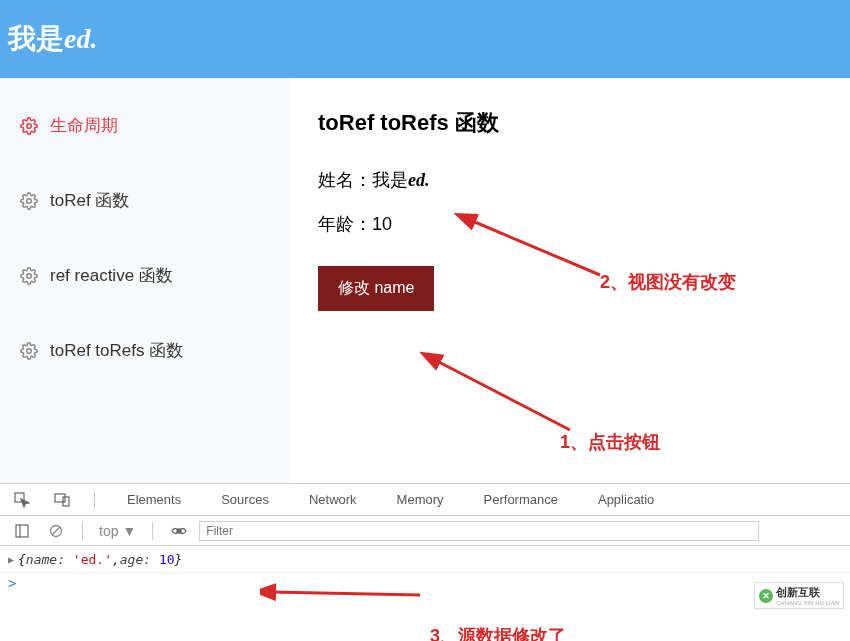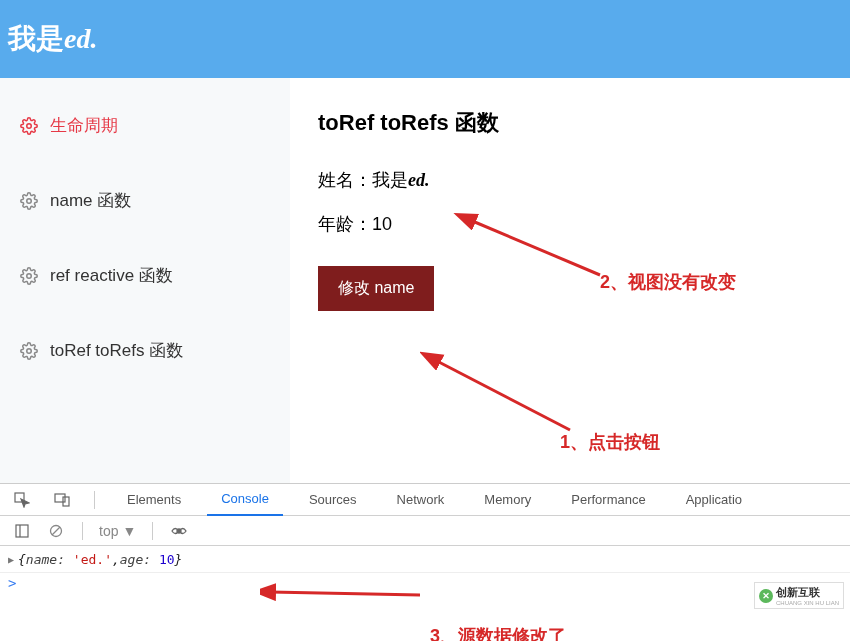--- a/index.html
+++ b/index.html
@@ -65,21 +65,21 @@
       </span>
       <span>生命周期</span>
     </div>
     <div class="side-item">
       <span class="gear">
         <svg viewBox="0 0 24 24" fill="none" stroke="#888" stroke-width="2">
             <circle cx="12" cy="12" r="3"></circle>
             <path d="M19.4 15a1.65 1.65 0 0 0 .33 1.82l.06.06a2 2 0 1 1-2.83 2.83l-.06-.06a1.65 1.65 0 0 0-1.82-.33 1.65 1.65 0 0 0-1 1.51V21a2 2 0 1 1-4 0v-.09a1.65 1.65 0 0 0-1-1.51 1.65 1.65 0 0 0-1.82.33l-.06.06a2 2 0 1 1-2.83-2.83l.06-.06a1.65 1.65 0 0 0 .33-1.82 1.65 1.65 0 0 0-1.51-1H3a2 2 0 1 1 0-4h.09a1.65 1.65 0 0 0 1.51-1 1.65 1.65 0 0 0-.33-1.82l-.06-.06a2 2 0 1 1 2.83-2.83l.06.06a1.65 1.65 0 0 0 1.82.33h0a1.65 1.65 0 0 0 1-1.51V3a2 2 0 1 1 4 0v.09a1.65 1.65 0 0 0 1 1.51h0a1.65 1.65 0 0 0 1.82-.33l.06-.06a2 2 0 1 1 2.83 2.83l-.06.06a1.65 1.65 0 0 0-.33 1.82v0a1.65 1.65 0 0 0 1.51 1H21a2 2 0 1 1 0 4h-.09a1.65 1.65 0 0 0-1.51 1z"></path>
           </svg>
       </span>
-      <span>name 函数</span>
+      <span>toRef 函数</span>
     </div>
     <div class="side-item">
       <span class="gear">
         <svg viewBox="0 0 24 24" fill="none" stroke="#888" stroke-width="2">
             <circle cx="12" cy="12" r="3"></circle>
             <path d="M19.4 15a1.65 1.65 0 0 0 .33 1.82l.06.06a2 2 0 1 1-2.83 2.83l-.06-.06a1.65 1.65 0 0 0-1.82-.33 1.65 1.65 0 0 0-1 1.51V21a2 2 0 1 1-4 0v-.09a1.65 1.65 0 0 0-1-1.51 1.65 1.65 0 0 0-1.82.33l-.06.06a2 2 0 1 1-2.83-2.83l.06-.06a1.65 1.65 0 0 0 .33-1.82 1.65 1.65 0 0 0-1.51-1H3a2 2 0 1 1 0-4h.09a1.65 1.65 0 0 0 1.51-1 1.65 1.65 0 0 0-.33-1.82l-.06-.06a2 2 0 1 1 2.83-2.83l.06.06a1.65 1.65 0 0 0 1.82.33h0a1.65 1.65 0 0 0 1-1.51V3a2 2 0 1 1 4 0v.09a1.65 1.65 0 0 0 1 1.51h0a1.65 1.65 0 0 0 1.82-.33l.06-.06a2 2 0 1 1 2.83 2.83l-.06.06a1.65 1.65 0 0 0-.33 1.82v0a1.65 1.65 0 0 0 1.51 1H21a2 2 0 1 1 0 4h-.09a1.65 1.65 0 0 0-1.51 1z"></path>
           </svg>
       </span>
       <span>ref reactive 函数</span>
     </div>
@@ -145,21 +145,20 @@
         </svg>
     </div>
     <div class="dt-iconbtn">
       <svg width="16" height="16" viewBox="0 0 16 16" stroke="#666" fill="none" stroke-width="1.2">
           <rect x="1" y="2" width="10" height="8"></rect>
           <rect x="9" y="5" width="6" height="9"></rect>
         </svg>
     </div>
     <div class="dt-sep"></div>
     <div class="dt-tab">Elements</div>
-    <div class="dt-tab active">Console</div>
     <div class="dt-tab">Sources</div>
     <div class="dt-tab">Network</div>
     <div class="dt-tab">Memory</div>
     <div class="dt-tab">Performance</div>
     <div class="dt-tab">Applicatio</div>
   </div>
 
   <div class="dt-filter">
     <div class="dt-iconbtn">
       <svg width="14" height="14" viewBox="0 0 14 14" stroke="#666" fill="none" stroke-width="1.2">
@@ -178,20 +177,21 @@
       <span>top</span>
       <span>▼</span>
     </div>
     <div class="dt-sep"></div>
     <div class="dt-iconbtn">
       <svg width="16" height="12" viewBox="0 0 16 12" stroke="#666" fill="none" stroke-width="1.3">
           <path d="M1 6 Q4 1 8 6 Q12 11 15 6 Q12 1 8 6 Q4 11 1 6 Z"></path>
           <circle cx="8" cy="6" r="2" fill="#666"></circle>
         </svg>
     </div>
+    <input type="text" placeholder="Filter" style="">
   </div>
 
   <div class="dt-console">
     <span class="tri">▶</span>
     <span class="brace">{</span>
       <span class="key">name:</span>
     <span>&nbsp;</span>
       <span class="str">'ed.'</span>
       <span class="brace">, </span>
       <span class="key">age:</span>

